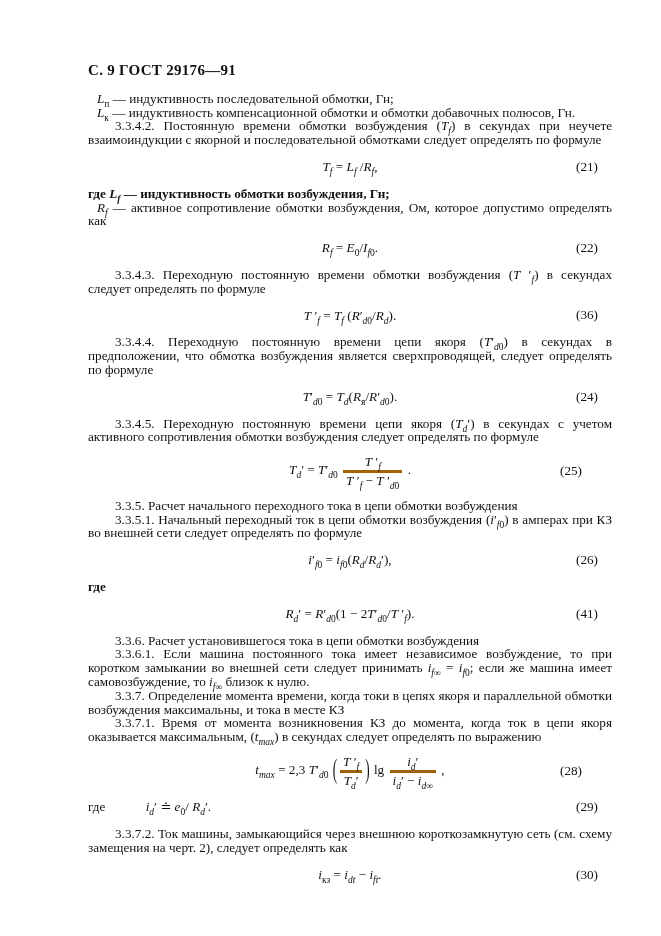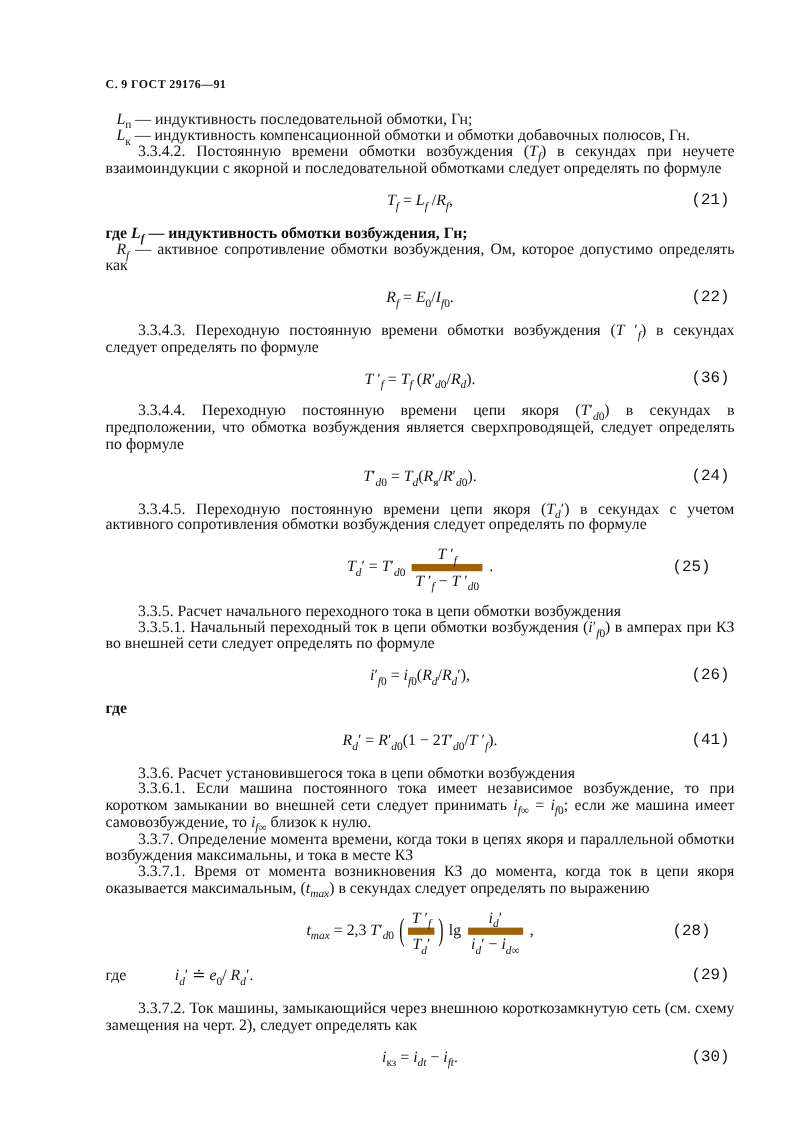--- a/index.html
+++ b/index.html
@@ -3,35 +3,35 @@
 <meta charset="utf-8">
 <style>
   html,body{margin:0;padding:0;background:#ffffff;}
   body{
     width:661px;height:936px;overflow:hidden;
     font-family:"Liberation Serif","DejaVu Serif",serif;
     font-size:13.2px;line-height:13.8px;color:#111;
     -webkit-font-smoothing:antialiased;
   }
   .page{box-sizing:border-box;width:661px;height:936px;padding:64px 49px 0 88px;}
-  .hdr{font-weight:bold;margin:0 0 14px 0;letter-spacing:.3px;font-size:10px;}
+  .hdr{font-weight:bold;margin:0 0 14px 0;letter-spacing:.3px;font-size:15px;}
   p{margin:0;}
   .para{text-align:justify;text-indent:27px;}
   .def{text-align:justify;text-indent:9px;}
   .noind{text-indent:0;font-weight:bold;}
   .eq{position:relative;text-align:center;margin:13px 0;}
   .eq.tall{margin:11px 16px;}
-  .eq .num{position:absolute;right:4px;top:50%;transform:translateY(-50%);font-style:normal;font-family:Liberation Mono, monospace;}
+  .eq .num{position:absolute;right:14px;top:50%;transform:translateY(-50%);font-style:normal;}
   .eqleft{text-align:left;}
   .eqleft .lead{display:inline-block;}
   .eqleft .m29{margin-left:37px;margin-top:32px;}
   .v{font-style:italic;}
   sub{font-size:.72em;line-height:0;}
   .frac{display:inline-block;vertical-align:middle;text-align:center;margin:0 2px;}
-  .frac .fn{display:block;padding:0 3px 1px 3px;border-bottom:6px solid #a16207;}
+  .frac .fn{display:block;padding:0 3px 1px 3px;border-bottom:3px solid #a16207;}
   .frac .fd{display:block;padding:1px 3px 0 3px;}
   .bigp{display:inline-block;transform:scaleY(2.0);transform-origin:center;padding:0 1px;font-weight:400;}
 </style>
 </head>
 <body>
 
 <div class="page">
 
   <p class="hdr">С. 9 ГОСТ 29176—91</p>
 

